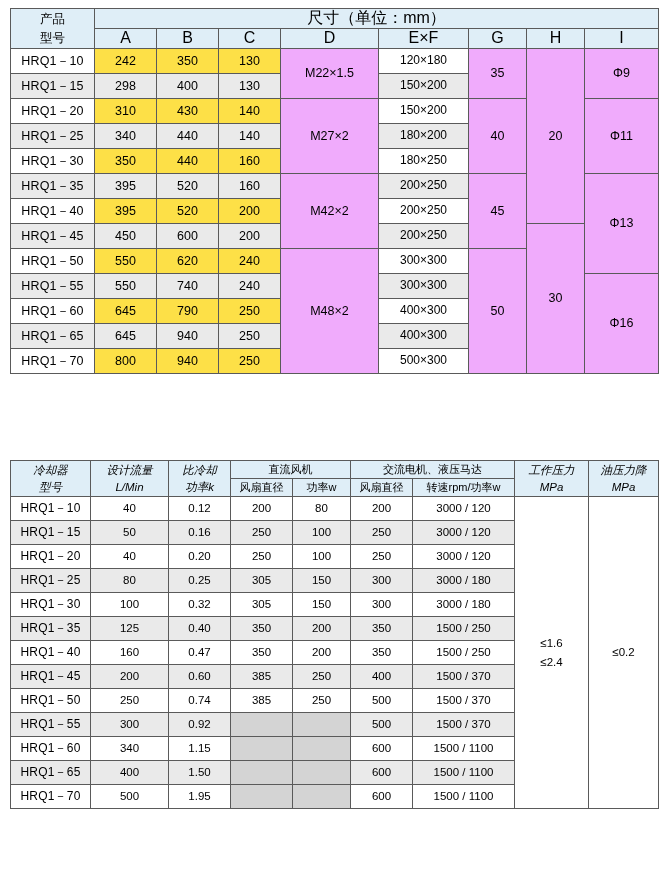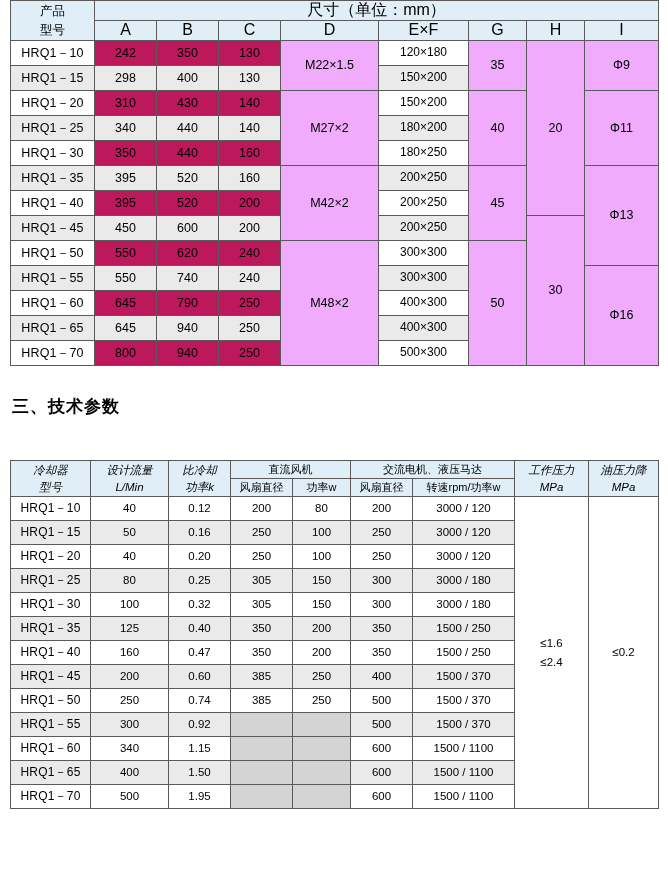--- a/index.html
+++ b/index.html
@@ -35,21 +35,21 @@
     font-weight: normal;
     padding: 0;
     font-size: 11.5px;
     line-height: 1.15;
   }
 
   
   #tbl-dim {
     position: absolute;
     left: 10px;
-    top: 0;
+    top: 8px;
     width: 648px;
   }
   #tbl-dim th {
     background: #dfeef7;
     height: 20px;
     font-size: 16px;
   }
   #tbl-dim th.hdr-model {
     background: #dfeef7;
     font-size: 12.5px;
@@ -58,21 +58,21 @@
   #tbl-dim td {
     height: 25px;
   }
   #tbl-dim td.model {
     background: #ffffff;
     font-size: 12.5px;
     letter-spacing: 0.2px;
   }
   #tbl-dim tr.shade td.model { background: #eaeaea; }
   #tbl-dim td.num {
-    background: #be185d;
+    background: #fde047;
     font-size: 12.5px;
   }
   #tbl-dim tr.shade td.num { background: #eaeaea; }
   #tbl-dim td.merged {
     background: #f0abfc;
     font-size: 12.5px;
   }
   #tbl-dim td.ef { font-size: 12px; }
   #tbl-dim tr.shade td.ef { background: #eaeaea; }
 
@@ -281,21 +281,20 @@
       <tr>
         <td class="model">HRQ1－70</td>
         <td class="num">800</td>
         <td class="num">940</td>
         <td class="num">250</td>
         <td class="ef">500×300</td>
       </tr>
     </tbody>
   </table>
 
-  <div class="section-title">三、技术参数</div>
 
   <table class="spec" id="tbl-tech">
     <colgroup>
       <col style="width:80px">
       <col style="width:78px">
       <col style="width:62px">
       <col style="width:62px">
       <col style="width:58px">
       <col style="width:62px">
       <col style="width:102px">

